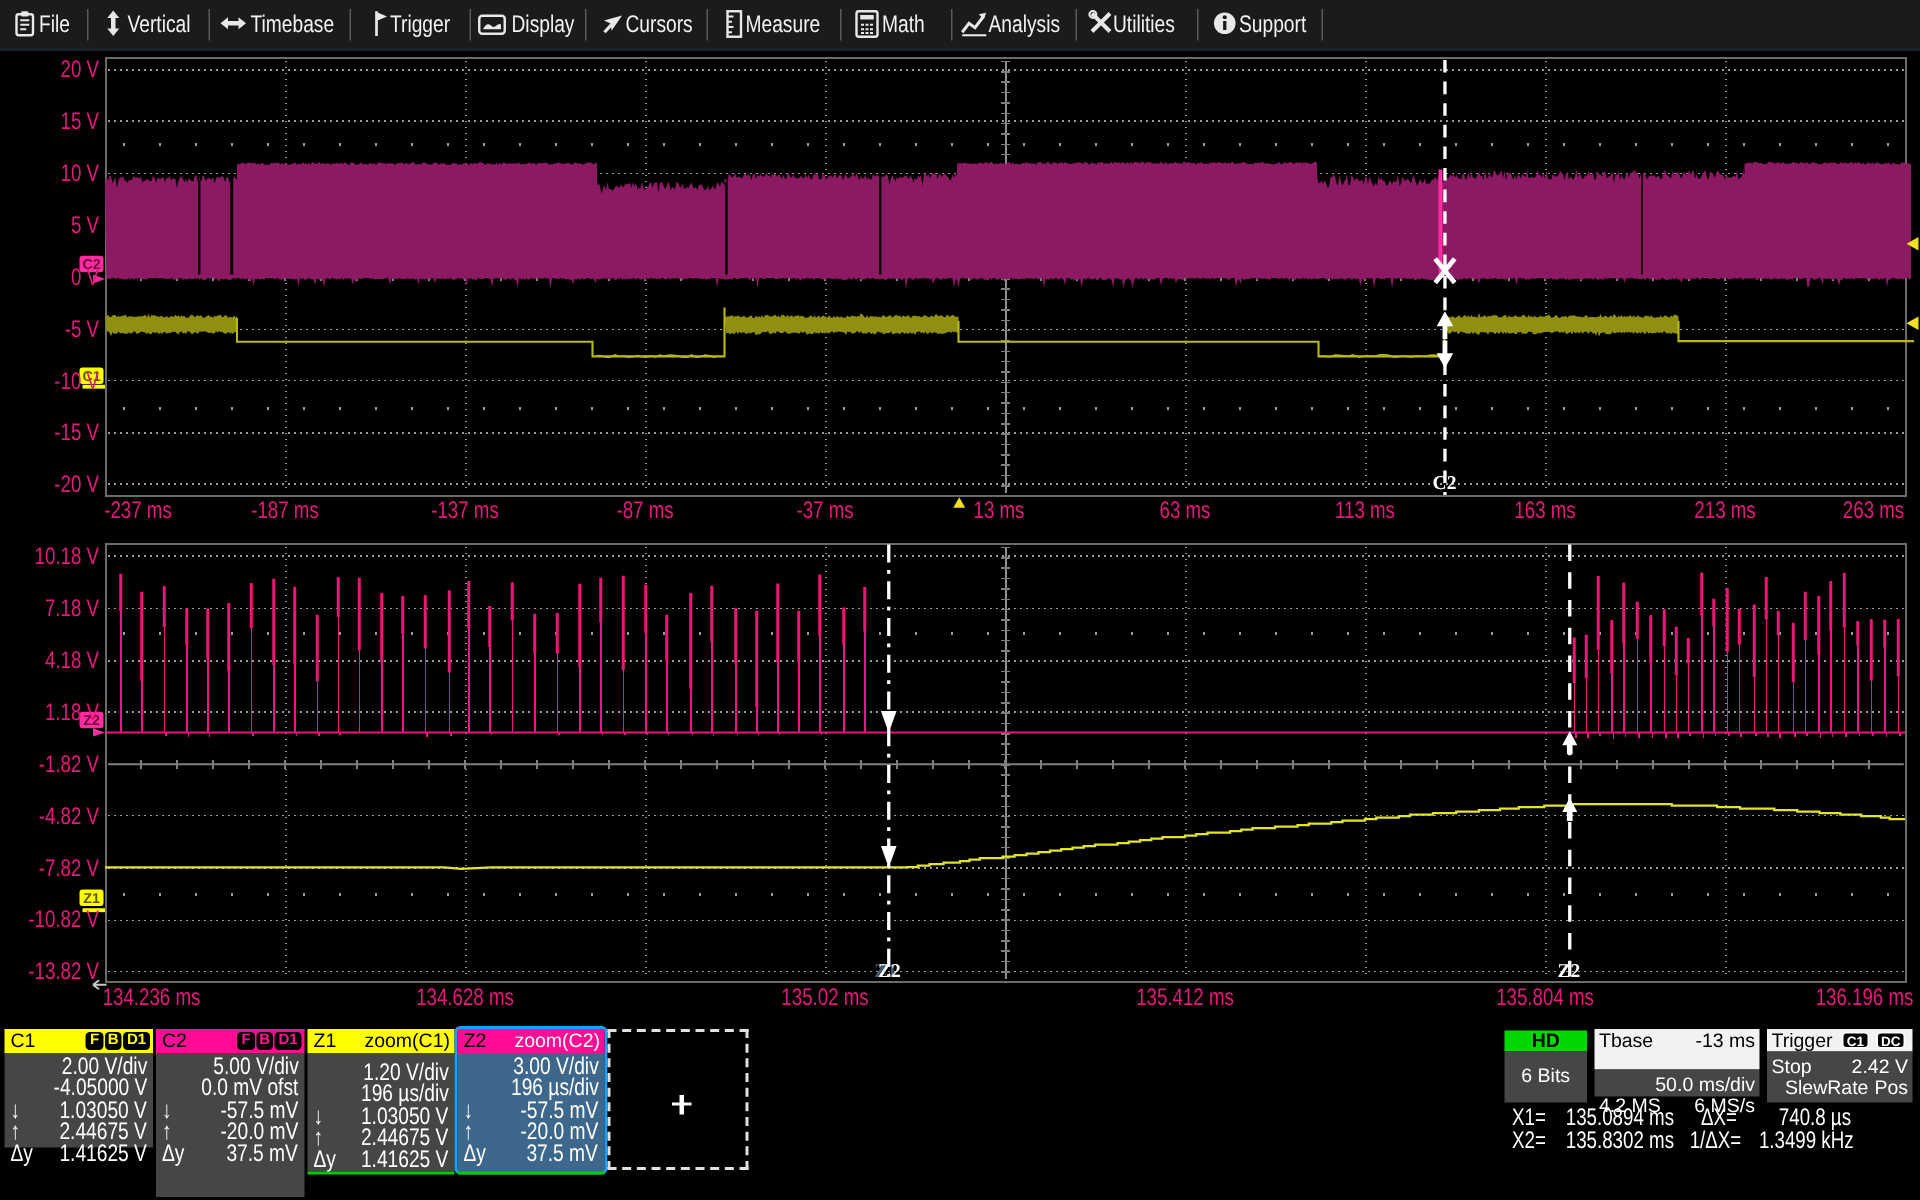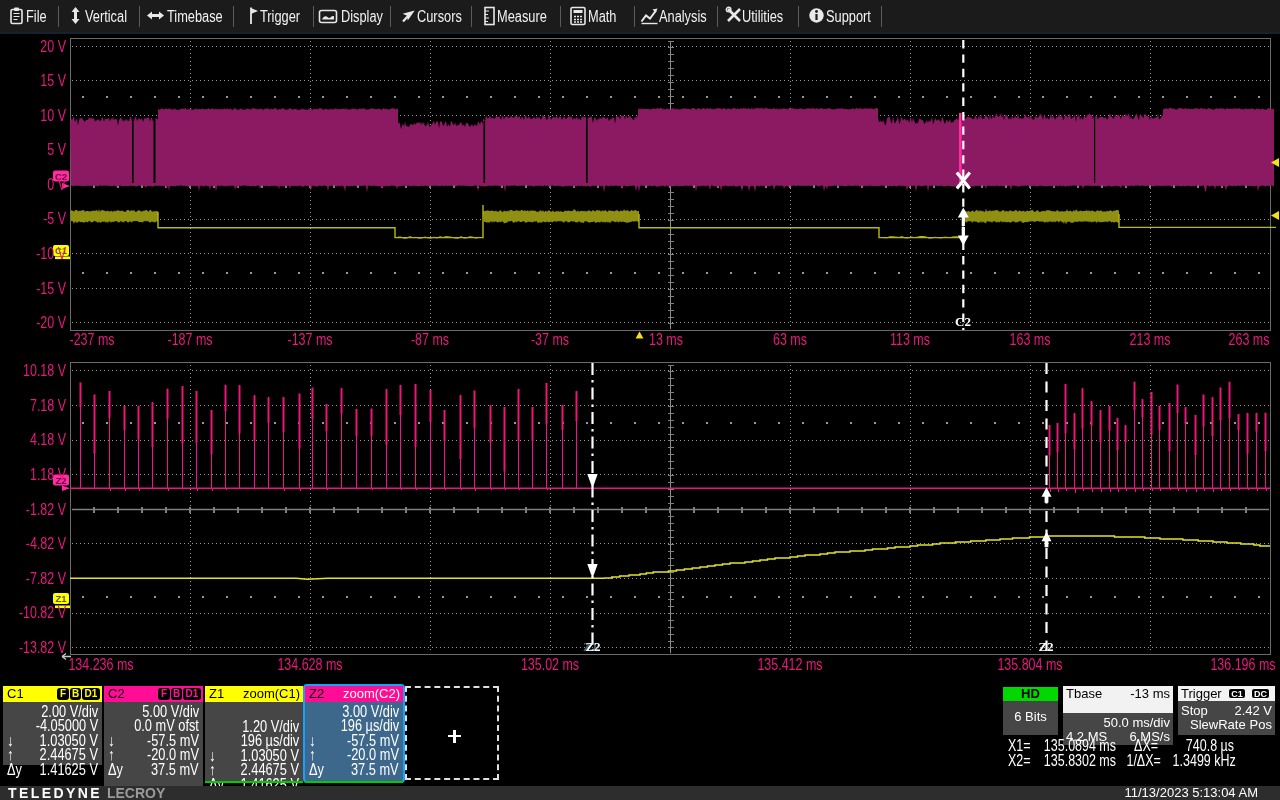--- a/index.html
+++ b/index.html
@@ -303,21 +303,21 @@
           <span class="dl">Δy</span>
           <span class="dr">37.5 mV</span>
         </div>
       </div>
     </div>
     <div style="position:absolute;left:205px;top:686px;width:98px;height:95px;">
       <div style="position:relative;height:16px;background:#ffff00;color:#000;font-size:13px;line-height:16px">
         <span style="position:absolute;left:4px">Z1</span>
         <span style="position:absolute;right:3px">zoom(C1)</span>
       </div>
-      <div style="height:79px;background:#464646;padding-top:18px">
+      <div style="height:79px;background:#464646;padding-top:7px">
         <div class="drow">
           <span class="dl"></span>
           <span class="dr">1.20 V/div</span>
         </div>
         <div class="drow">
           <span class="dl"></span>
           <span class="dr">196 µs/div</span>
         </div>
         <div class="drow">
           <span class="dl">↓</span>
@@ -369,21 +369,21 @@
     </div>
 <div style="position:absolute;left:1003px;top:687px;width:55px;height:48px">
       <div style="height:14px;background:#00d800;color:#000;font-weight:bold;font-size:13px;text-align:center;line-height:14px">HD</div>
       <div style="height:34px;background:#464646;color:#fff;font-size:13px;text-align:center;line-height:32px">6 Bits</div>
     </div>
     <div style="position:absolute;left:1063px;top:686px;width:110px;height:49px">
       <div style="position:relative;height:27px;background:#f2f2f2;color:#000;font-size:13px;line-height:15px">
         <span style="position:absolute;left:3px">Tbase</span>
         <span style="position:absolute;right:3px">-13 ms</span>
       </div>
-      <div style="position:relative;height:32px;background:#464646;color:#fff;font-size:13px">
+      <div style="position:relative;height:18px;background:#464646;color:#fff;font-size:13px">
         <span style="position:absolute;right:3px;top:2px">50.0 ms/div</span>
         <span style="position:absolute;left:3px;top:16px">4.2 MS</span>
         <span style="position:absolute;right:3px;top:16px">6 MS/s</span>
       </div>
     </div>
     <div style="position:absolute;left:1178px;top:686px;width:97px;height:49px">
       <div style="position:relative;height:15px;background:#f2f2f2;color:#000;font-size:13px;line-height:15px">
         <span style="position:absolute;left:3px">Trigger</span>
         <span style="position:absolute;left:50px;top:1.5px;width:18px;height:11px;background:#000;border:1px solid #fff;border-radius:3px;color:#fff;font-size:9px;font-weight:bold;text-align:center;line-height:11px">C1</span>
         <span style="position:absolute;left:73px;top:1.5px;width:19px;height:11px;background:#000;border:1px solid #fff;border-radius:3px;color:#fff;font-size:9px;font-weight:bold;text-align:center;line-height:11px">DC</span>
@@ -400,16 +400,12 @@
       <span class="xv" style="left:8px;width:100px">135.0894 ms</span>
       <span class="xv" style="left:119px;width:31px">ΔX=</span>
       <span class="xv" style="left:152px;width:74px">740.8 µs</span>
     </div>
     <div class="xrow" style="top:753px">
       <span class="xl" style="left:0">X2=</span>
       <span class="xv" style="left:8px;width:100px">135.8302 ms</span>
       <span class="xv" style="left:109px;width:43px">1/ΔX=</span>
       <span class="xv" style="left:147px;width:80px">1.3499 kHz</span>
     </div>
-<div style="position:absolute;left:0;top:786px;width:1280px;height:14px;background:#2d2d2d">
-      <span style="position:absolute;left:8px;top:0;font-size:14px;line-height:14.5px"><b style="color:#fff;letter-spacing:2.4px">TELEDYNE</b><span style="color:#9a9a9a;font-weight:bold;margin-left:5px">LECROY</span></span>
-      <span style="position:absolute;right:22px;top:0;color:#fff;font-size:13px;line-height:14px">11/13/2023 5:13:04 AM</span>
-    </div>
 </div>
 </body></html>

